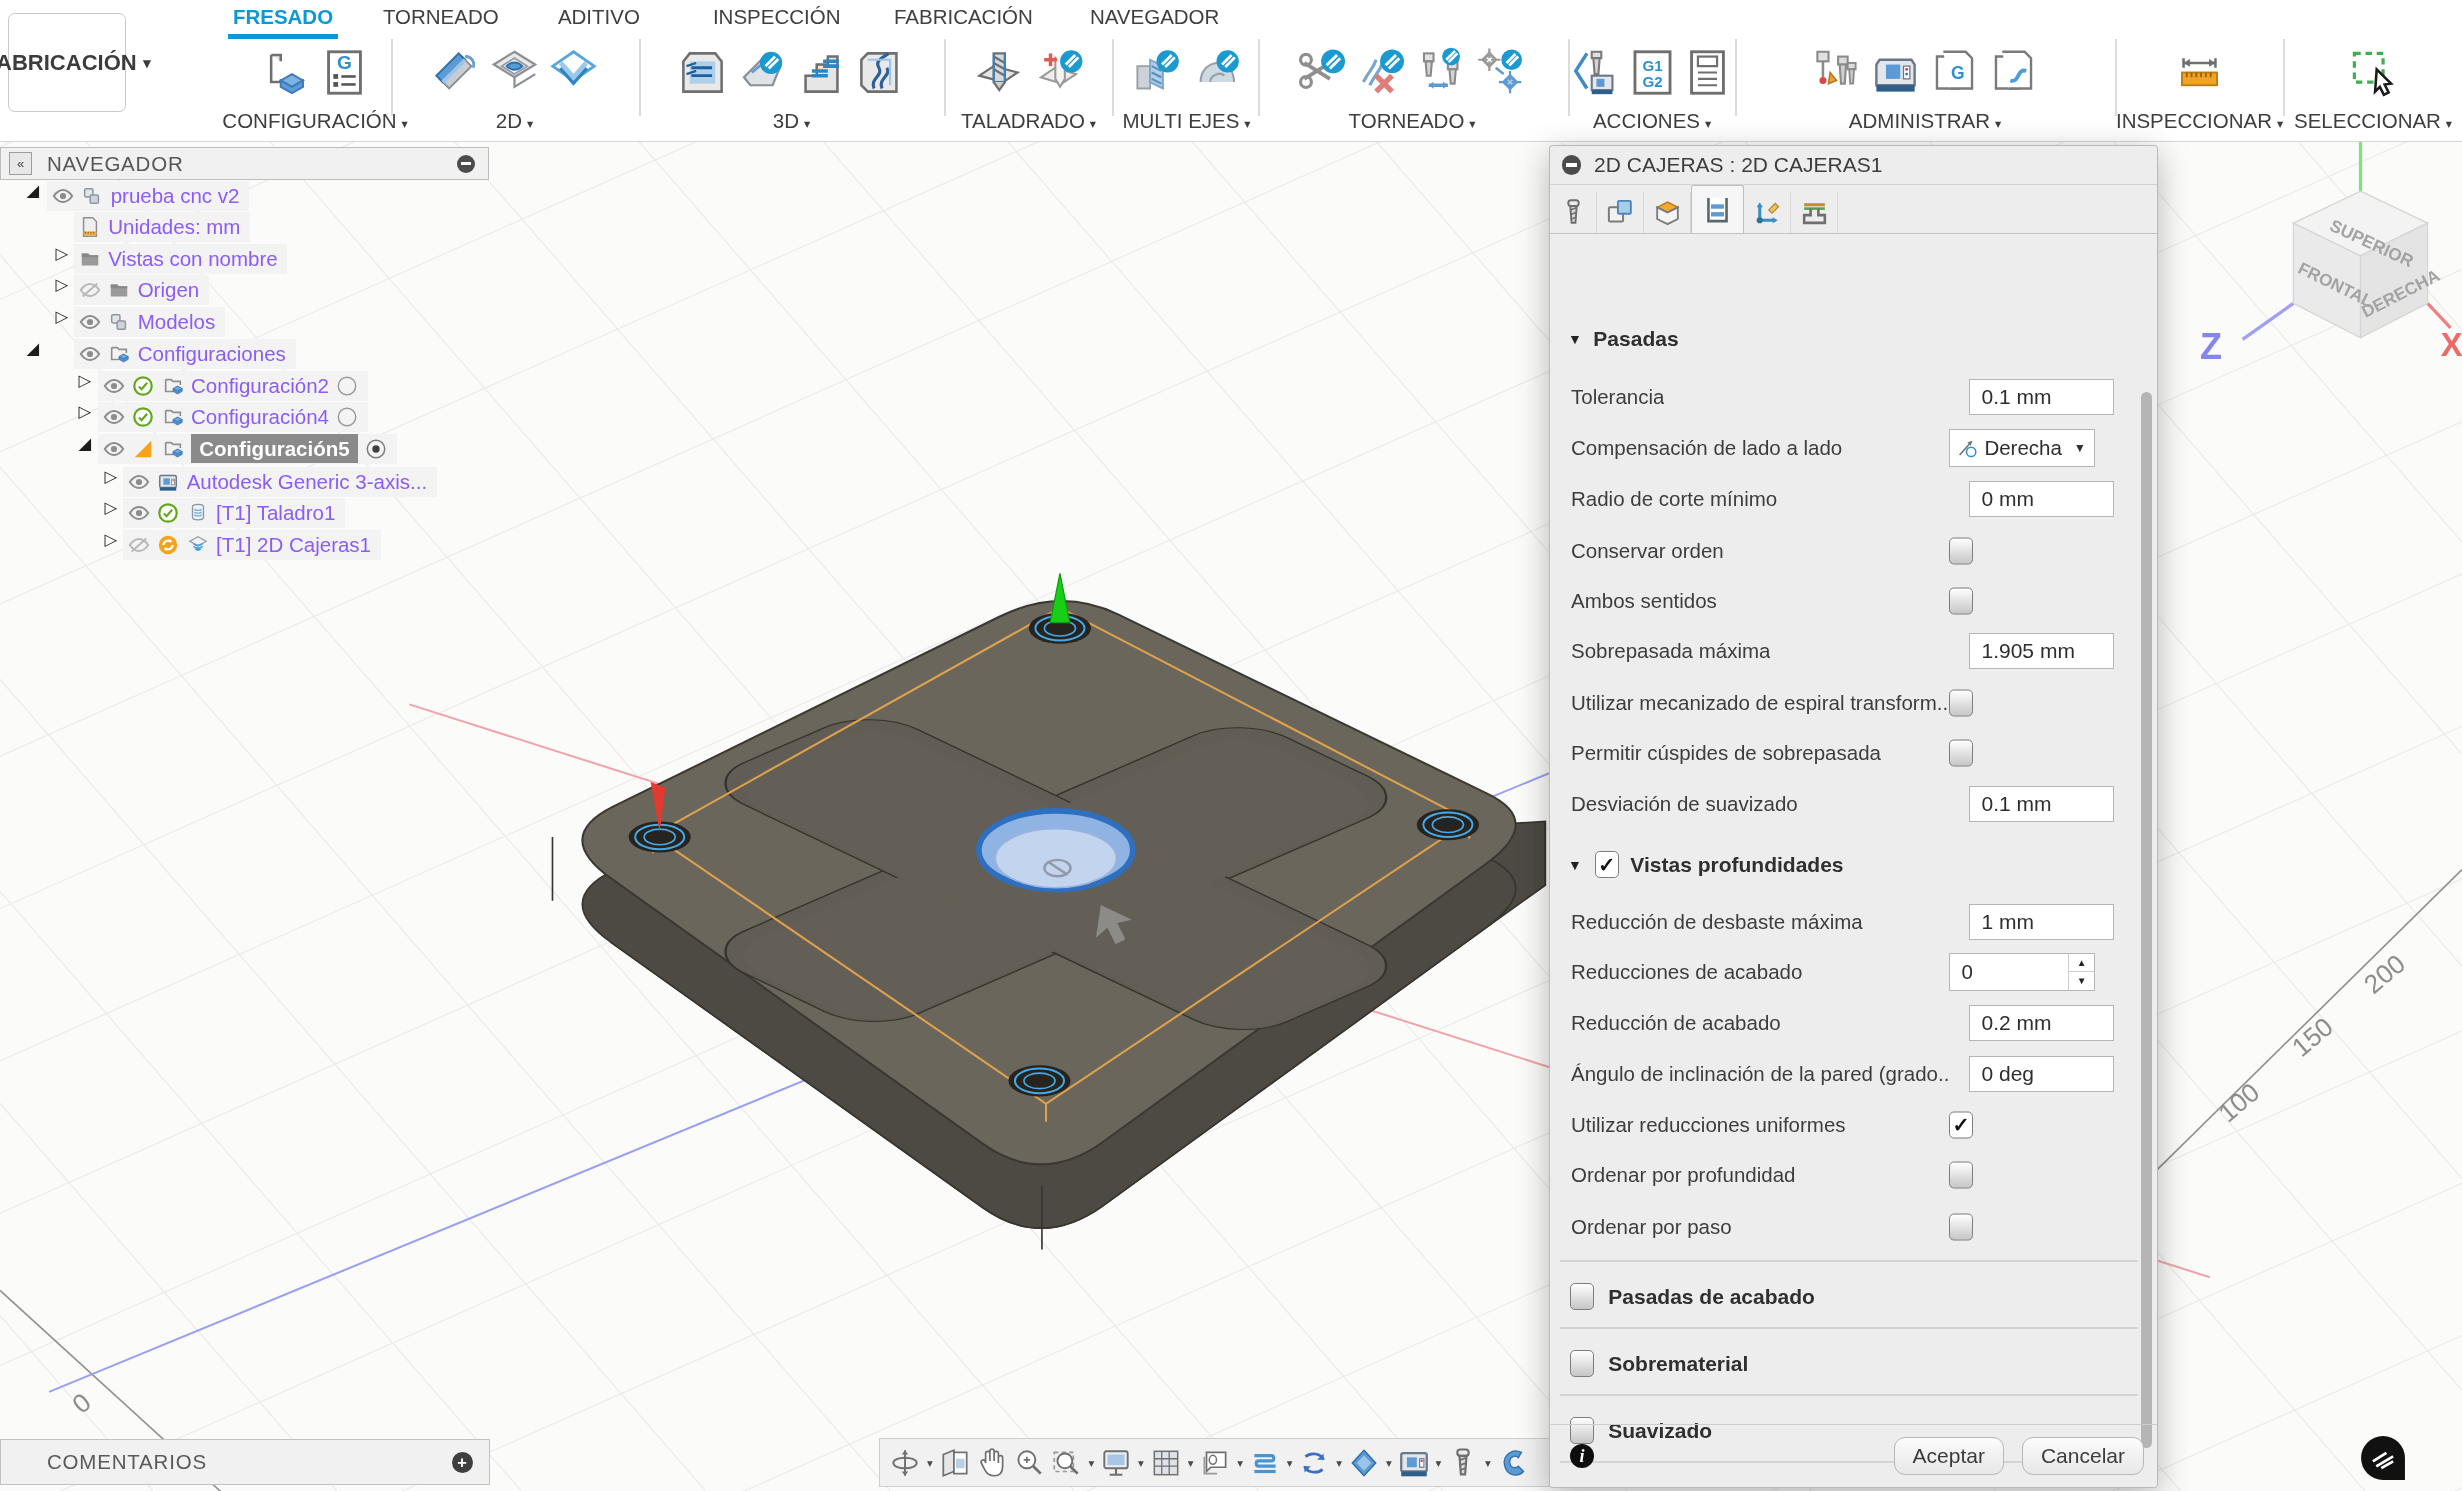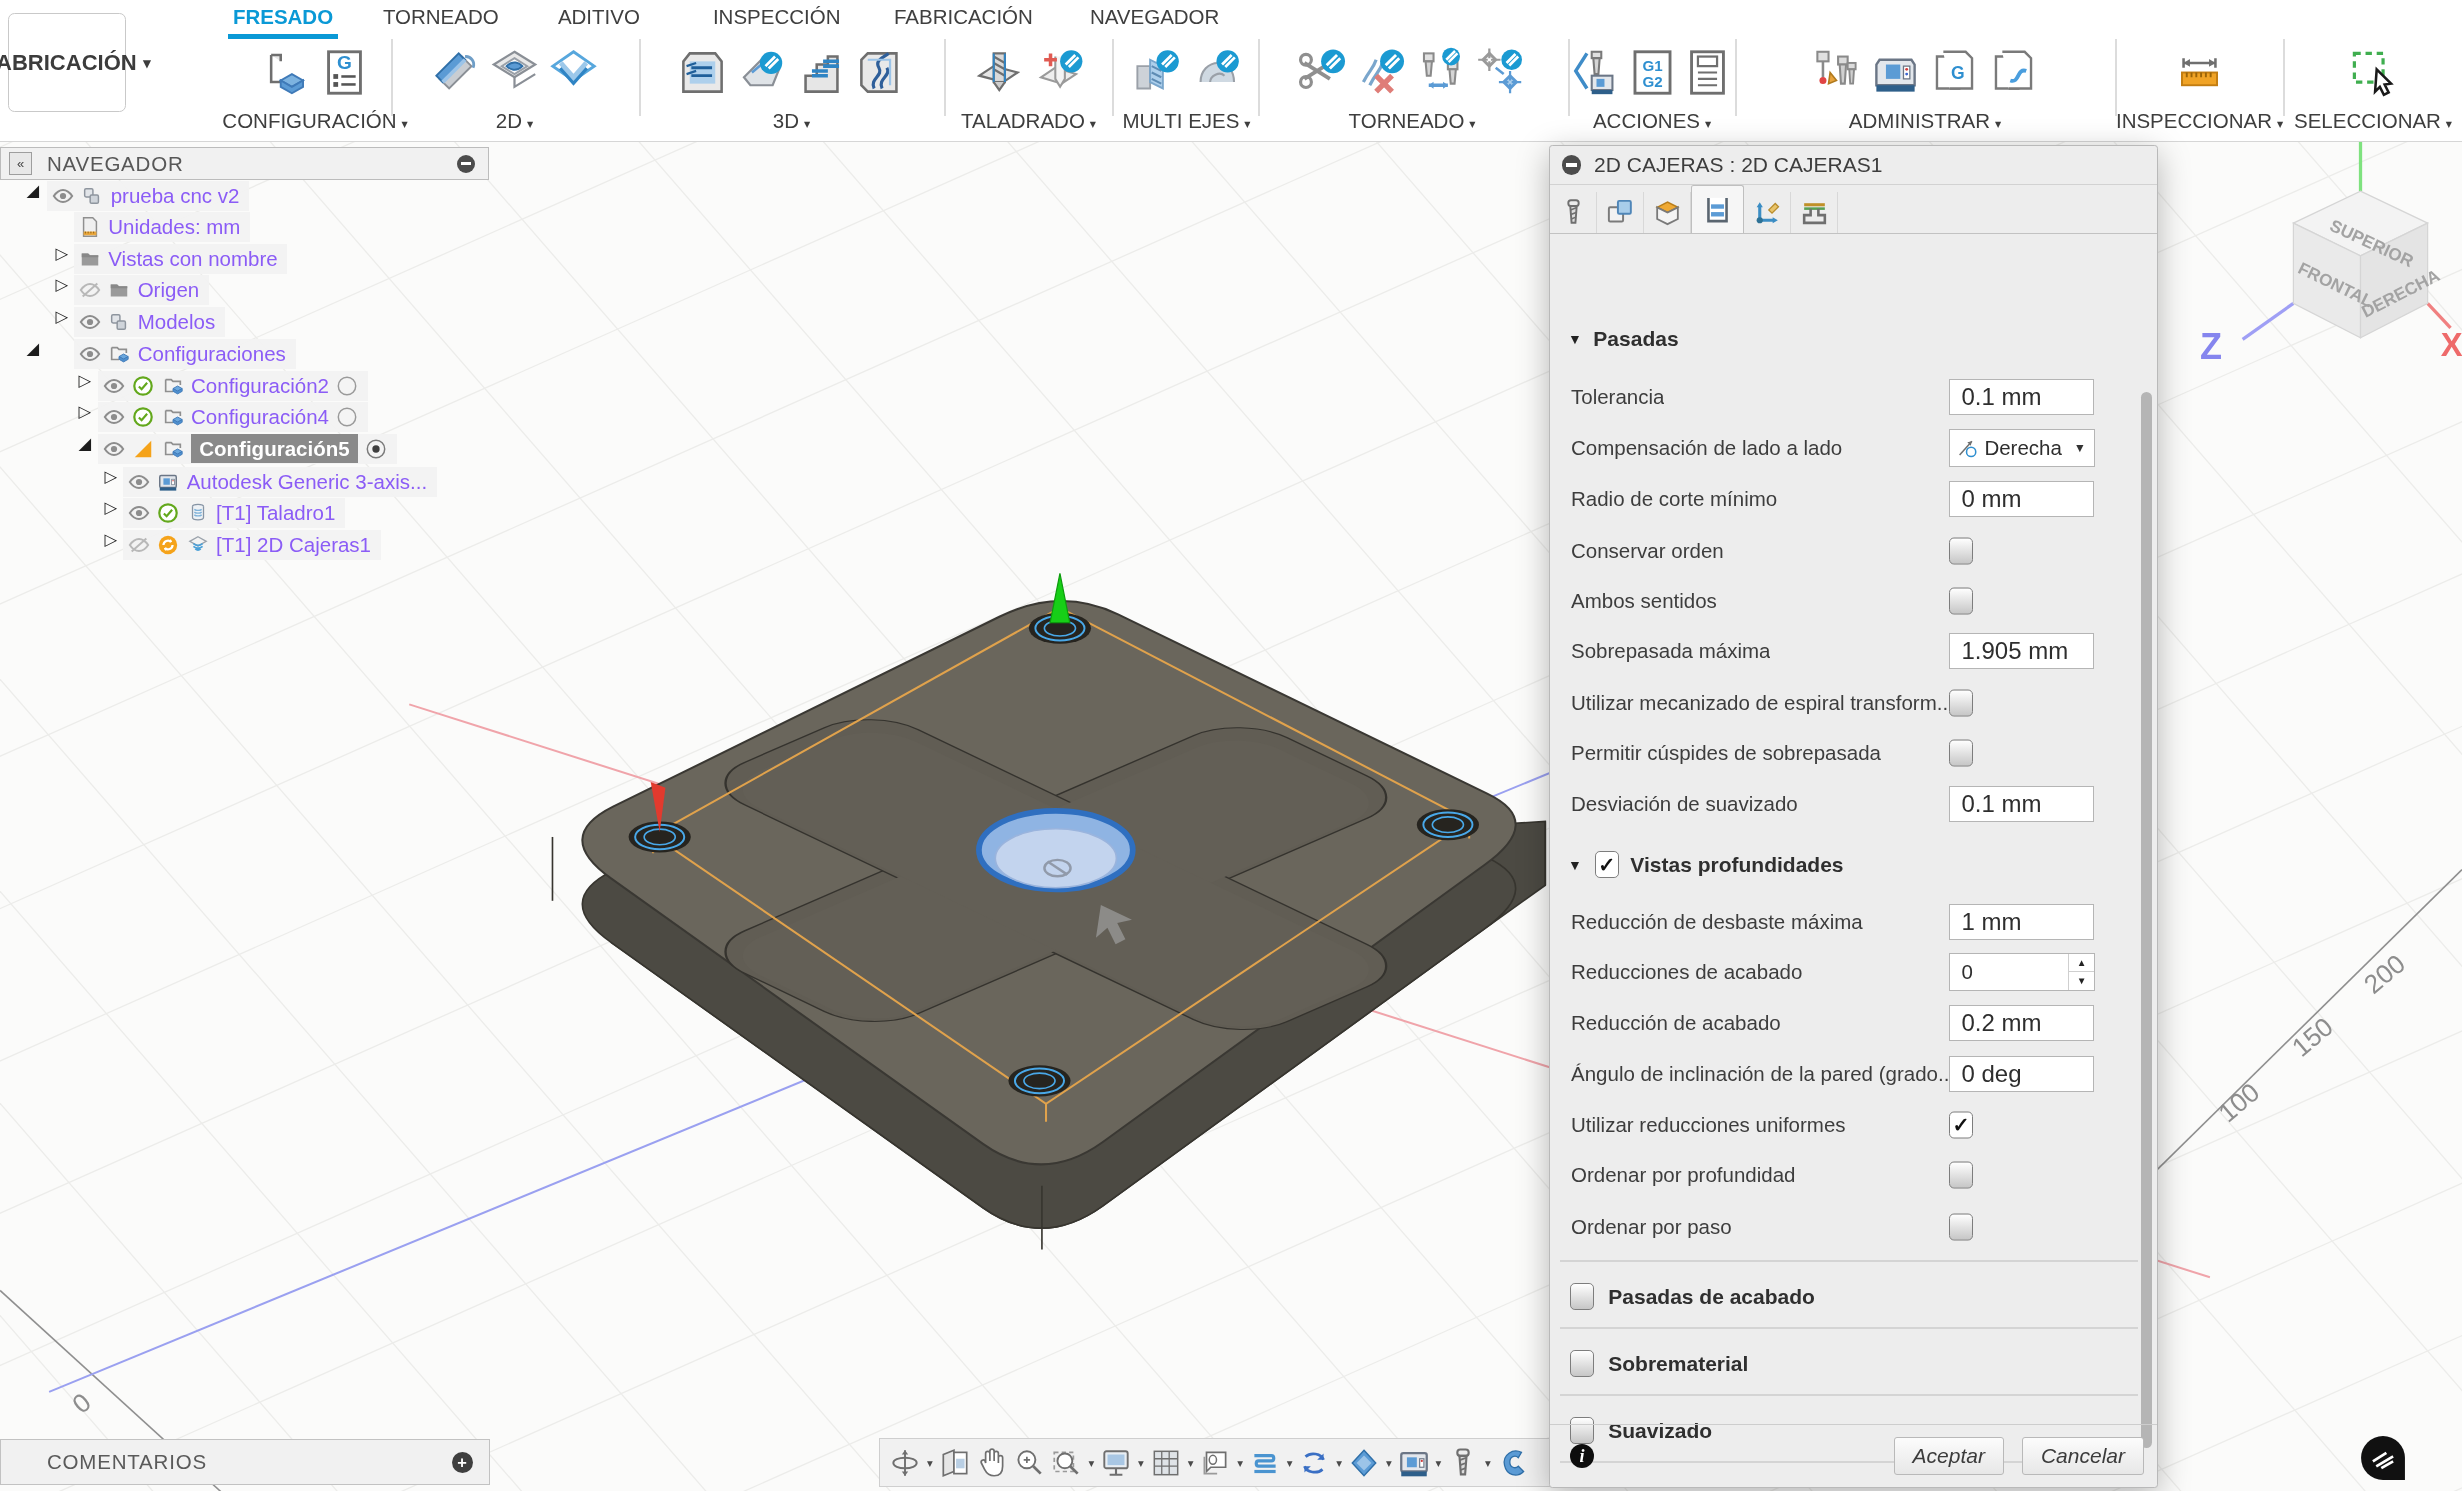--- a/index.html
+++ b/index.html
@@ -40,22 +40,22 @@
   #dlg-title .minus::after{content:"";position:absolute;left:4.1px;top:8.2px;width:11.5px;height:3.3px;background:#fff;}
   #dlg-title .t{font-size:21px;color:#3d3d3d;margin-left:13px;white-space:nowrap;}
   #dlg-tabs{position:absolute;left:0;top:40px;width:100%;height:47px;border-bottom:1.6px solid #c2c2c2;display:flex;align-items:flex-end;}
   .dtab{width:46px;height:41px;display:flex;align-items:center;justify-content:center;border-right:1.6px solid #d8d8d8;}
   .dtab svg{width:31px;height:31px;}
   .dtab.active{background:#f6f6f6;border:1.6px solid #bfbfbf;border-bottom:none;height:47px;width:51px;border-radius:2.5px 2.5px 0 0;}
   #dlg-body{position:absolute;left:0;top:89px;width:100%;height:1249px;overflow:hidden;}
   .drow{position:absolute;left:0;width:100%;height:41px;}
   .drow .dl{position:absolute;left:21px;top:50%;transform:translateY(-50%);font-size:20.5px;color:#3d3d3d;white-space:nowrap;max-width:377px;overflow:hidden;}
   .dctl{position:absolute;left:399px;top:50%;transform:translateY(-50%);}
-  .dinput{width:131px;height:34px;background:#fff;border:1.6px solid #b5b5b5;font-size:24px;color:#2e2e2e;padding:0 0 0 11.5px;
-    font-family:"Liberation Sans",sans-serif;}
+  .dinput{width:131px;height:34px;background:#fff;border:1.6px solid #b5b5b5;font-size:21px;color:#2e2e2e;padding:0 0 0 11.5px;
+    font-family:"Liberation Sans",sans-serif;margin-left:20px;}
   .dcheck{width:22px;height:25px;border:1.6px solid #7d7d7d;border-radius:4.9px;background:linear-gradient(#ffffff,#c6c6c6);}
   .dcheck.checked{background:#fff;display:flex;align-items:center;justify-content:center;font-size:20.5px;color:#111;font-weight:bold;}
   .dselect{width:144px;height:36px;background:#fff;border:1.6px solid #b5b5b5;display:flex;align-items:center;font-size:20.5px;color:#2e2e2e;}
   .dselect svg{width:24.6px;height:24.6px;margin:0 4.9px 0 4.9px;}
   .dselect .car{margin-left:auto;margin-right:8.2px;font-size:12.3px;color:#333;}
   .dstep{position:relative;width:144px;height:36px;background:#fff;border:1.6px solid #b5b5b5;display:flex;align-items:center;font-size:20.5px;color:#2e2e2e;}
   .dstep span{margin-left:11.5px;}
   .dstep .sp{position:absolute;right:0;top:0;width:24.6px;height:100%;border-left:1.6px solid #cfcfcf;display:flex;flex-direction:column;}
   .dstep .sp div{flex:1;display:flex;align-items:center;justify-content:center;font-size:9.8px;color:#222;}
   .dstep .sp div:first-child{border-bottom:1.6px solid #cfcfcf;}
@@ -64,22 +64,22 @@
   .dhead .hl{font-size:21px;font-weight:bold;color:#2f2f2f;margin-left:11.5px;white-space:nowrap;}
   .dhead .dcheck{margin-left:13px;}
   .ddiv{position:absolute;left:9.8px;width:578px;height:1.6px;background:#d4d4d4;}
   .dsec{position:absolute;left:0;width:100%;display:flex;align-items:center;}
   .dsec .dcheck{margin-left:19.6px;}
   .dsec .hl{font-size:21px;font-weight:bold;color:#2f2f2f;margin-left:14.7px;}
   #dlg-scroll{position:absolute;right:4.9px;top:246px;width:11.5px;height:1056px;background:#b5b5b5;border-radius:6.5px;}
   #dlg-footer{position:absolute;left:0;bottom:0;width:100%;height:62px;border-top:1.6px solid #cdcdcd;display:flex;align-items:center;}
   #dlg-footer .info{width:24.6px;height:24.6px;border-radius:50%;background:#0d0d0d;color:#fff;display:flex;align-items:center;justify-content:center;
     font-size:18px;font-family:"Liberation Serif",serif;font-style:italic;font-weight:bold;margin-left:19.6px;}
-  .dbtn{height:36px;border:1.6px solid #b9b9b9;border-radius:3px;background:linear-gradient(#fcfcfc,#e7e7e7);
-    font-size:21px;color:#3c3c3c;padding:0 18px;display:flex;align-items:center;font-style:italic;}
+  .dbtn{height:36px;border:1.6px solid #b9b9b9;border-radius:11px;background:linear-gradient(#fcfcfc,#e7e7e7);
+    font-size:21px;color:#3c3c3c;padding:0 18px;display:flex;align-items:center;}
   #btn-ok{margin-left:auto;}
   #btn-cancel{margin-left:18px;margin-right:13px;}
   
   #comments{position:absolute;left:0;top:1439px;width:490px;height:46px;background:#f1f1f1;border:0.8px solid #c2c2c2;
     display:flex;align-items:center;z-index:30;box-sizing:border-box;}
   #comments .t{font-size:20.5px;color:#5a5a5a;margin-left:46px;letter-spacing:0.8px;}
   #comments .plus{margin-left:auto;margin-right:16.4px;width:21px;height:21px;border-radius:50%;background:#3f3f3f;color:#fff;
     display:flex;align-items:center;justify-content:center;font-size:16.4px;font-weight:bold;}
   #viewbar{position:absolute;left:879px;top:1438px;width:684px;height:49px;background:#f1f1f1;border:0.8px solid #cfcfcf;
     display:flex;align-items:center;z-index:45;box-sizing:border-box;padding-left:8.2px;}

